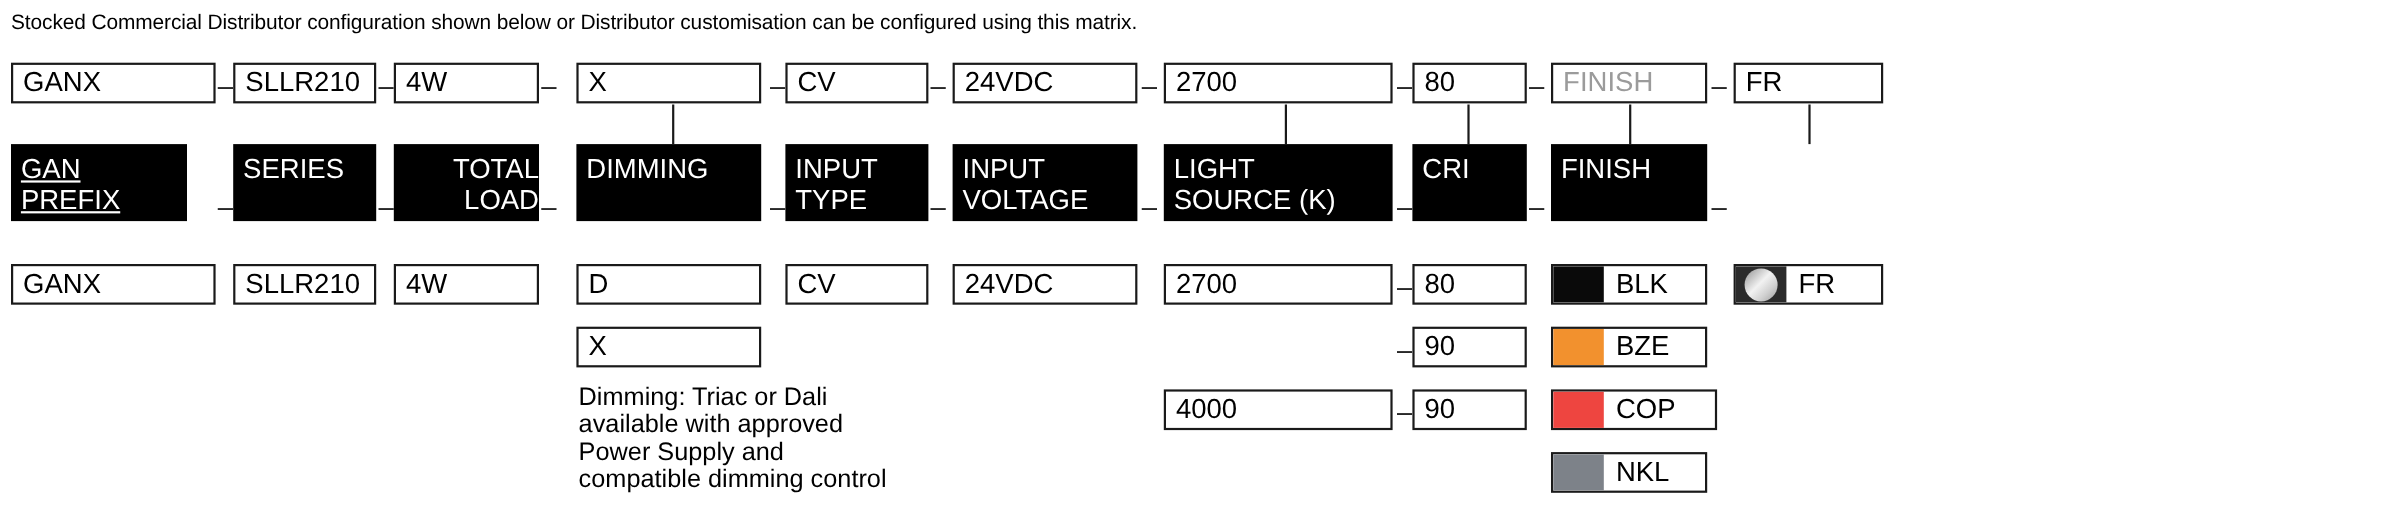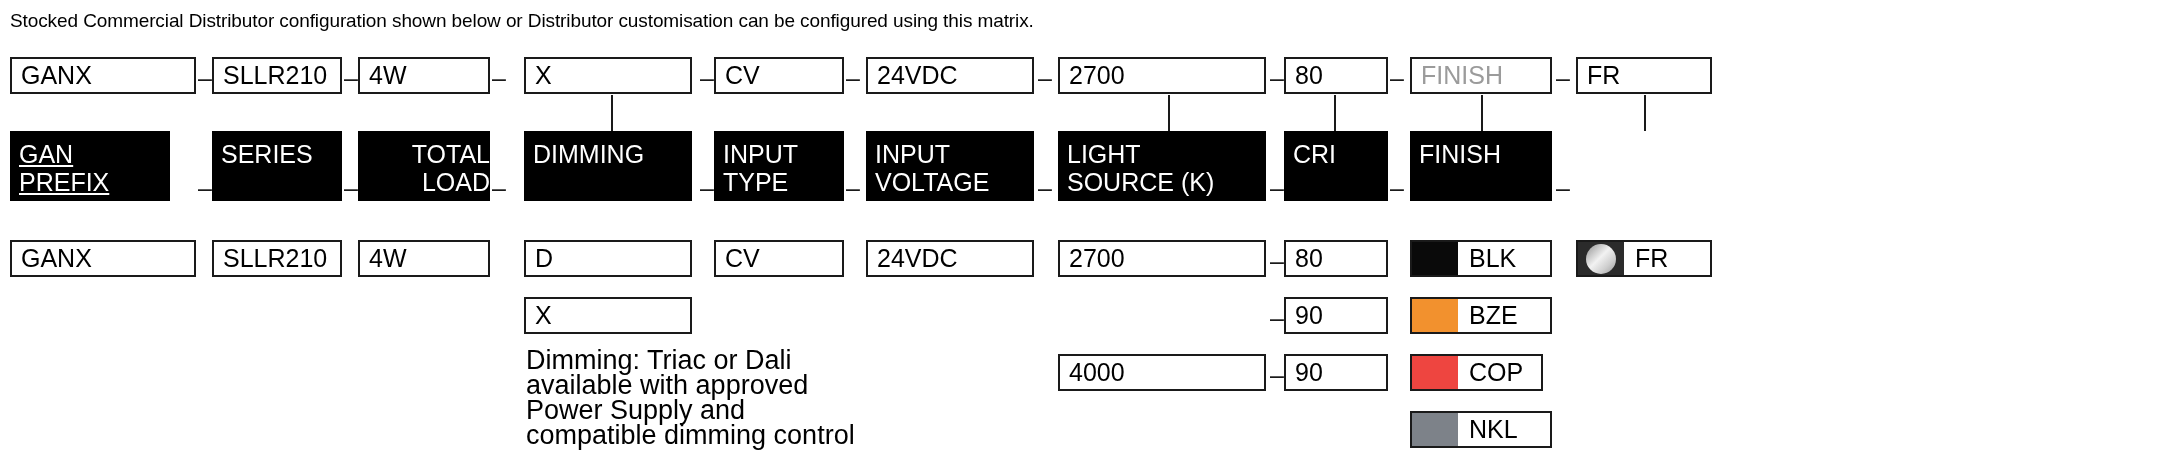--- a/index.html
+++ b/index.html
@@ -116,21 +116,21 @@
     transform: translate(-50%, -50%);
     width: 30px;
     height: 30px;
     border-radius: 50%;
     background: linear-gradient(135deg, #8f8f8f 0%, #f2f2f2 46%, #cfcfcf 72%, #9a9a9a 100%);
   }
 
   
   .note {
     position: absolute;
-    font-size: 27px;
+    font-size: 23px;
     line-height: 25px;
     white-space: pre-line;
     color: #000000;
   }
 </style>
 </head>
 <body>
 
 <div id="root">
 
@@ -206,21 +206,21 @@
   <div class="cell" style="left:1284px; top:354px; width:104px;">90</div>
 
   <div class="swatch-cell" style="left:1410px; top:240px; width:142px;">
     <span class="swatch-chip" style="background:#0a0a0a;"></span>
     <span class="swatch-label">BLK</span>
   </div>
   <div class="swatch-cell" style="left:1410px; top:297px; width:142px;">
     <span class="swatch-chip" style="background:#F2912E;"></span>
     <span class="swatch-label">BZE</span>
   </div>
-  <div class="swatch-cell" style="left:1410px; top:354px; width:133px;">
+  <div class="swatch-cell" style="left:1410px; top:354px; width:151px;">
     <span class="swatch-chip" style="background:#EE4540;"></span>
     <span class="swatch-label">COP</span>
   </div>
   <div class="swatch-cell" style="left:1410px; top:411px; width:142px;">
     <span class="swatch-chip" style="background:#7D8289;"></span>
     <span class="swatch-label">NKL</span>
   </div>
 
   <div class="swatch-cell" style="left:1576px; top:240px; width:136px;">
     <span class="swatch-chip chip-frosted"></span>

